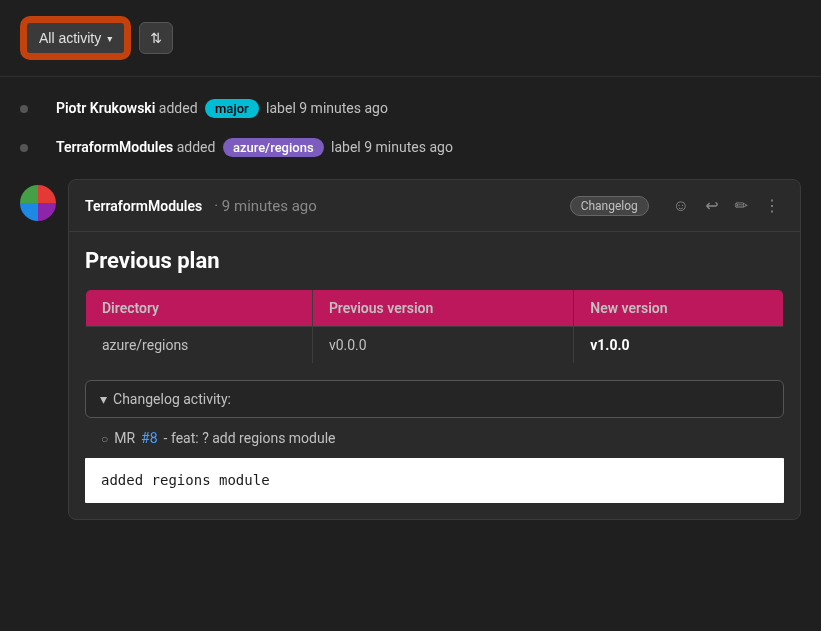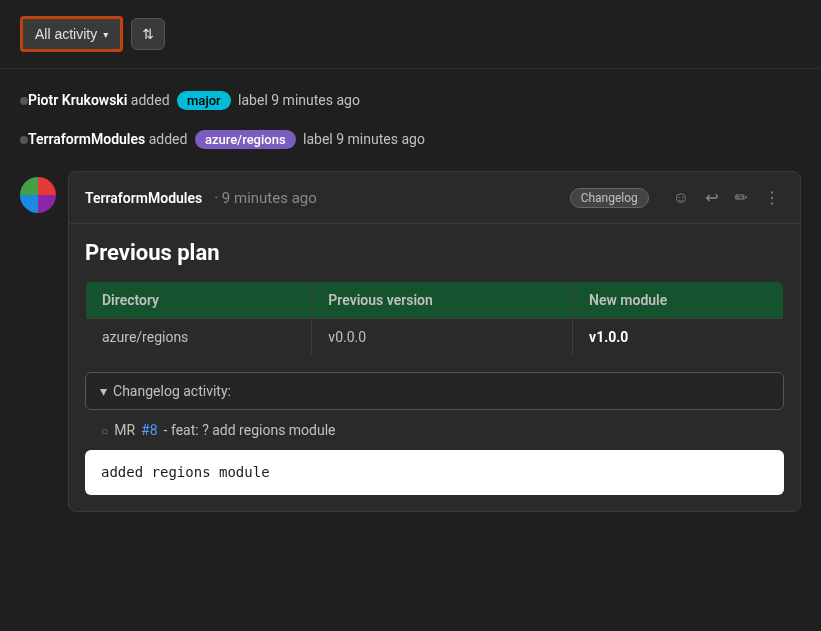--- a/index.html
+++ b/index.html
@@ -31,22 +31,22 @@
       display: flex;
       align-items: center;
       gap: 8px;
     }
 
     .all-activity-btn {
       display: flex;
       align-items: center;
       gap: 6px;
       background-color: #3a3a3a;
-      border: 3px solid #c2410c;
-      border-radius: 4px;
+      border: 7px solid #c2410c;
+      border-radius: 10px;
       color: #e0e0e0;
       padding: 7px 12px;
       font-size: 14px;
       cursor: pointer;
     }
 
     .all-activity-btn .chevron {
       font-size: 10px;
     }
 
@@ -64,21 +64,21 @@
     }
 
     .activity-list {
       padding: 12px 20px;
     }
 
     .activity-item {
       display: flex;
       align-items: center;
       padding: 10px 0;
-      gap: 0;
+      gap: 28px;
     }
 
     .bullet {
       width: 8px;
       height: 8px;
       background-color: #555;
       border-radius: 50%;
       flex-shrink: 0;
     }
 
@@ -195,21 +195,21 @@
     .version-table {
       width: 100%;
       border-collapse: collapse;
       border: 1px solid #3d3d3d;
       border-radius: 6px;
       overflow: hidden;
       margin-bottom: 16px;
     }
 
     .version-table th {
-      background-color: #14532d;
+      background-color: #be185d;
       color: #c0c0c0;
       text-align: left;
       padding: 10px 16px;
       font-size: 14px;
       font-weight: 600;
       border-bottom: 1px solid #3d3d3d;
       border-right: 1px solid #3d3d3d;
     }
 
     .version-table th:last-child {
@@ -266,21 +266,21 @@
     }
 
     .mr-link {
       color: #4a9eff;
       text-decoration: none;
     }
 
     .code-block {
       background-color: #fff;
       color: #1a1a1a;
-      border-radius: 6px;
+      border-radius: 1px;
       padding: 14px 16px;
       font-family: 'Courier New', Courier, monospace;
       font-size: 14px;
       margin-top: 12px;
     }
 
     .activity-wrapper {
       position: relative;
     }
   </style>
@@ -336,21 +336,21 @@
         </div>
       </div>
       <div class="comment-body">
         <div class="release-plan-title">Previous plan</div>
 
         <table class="version-table">
           <thead>
             <tr>
               <th>Directory</th>
               <th>Previous version</th>
-              <th>New module</th>
+              <th>New version</th>
             </tr>
           </thead>
           <tbody>
             <tr>
               <td>azure/regions</td>
               <td>v0.0.0</td>
               <td>v1.0.0</td>
             </tr>
           </tbody>
         </table>

